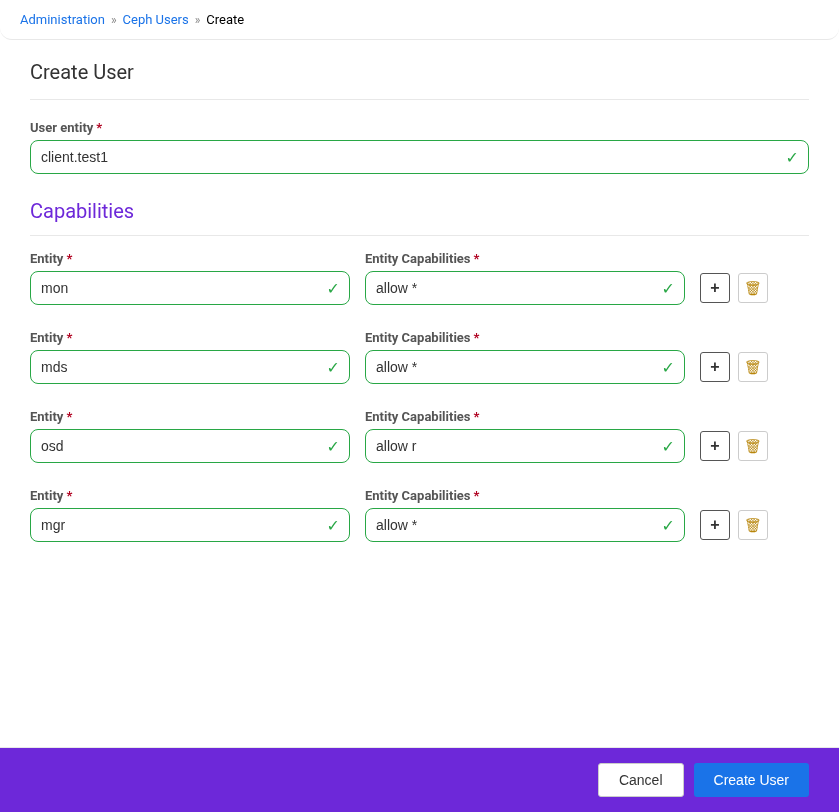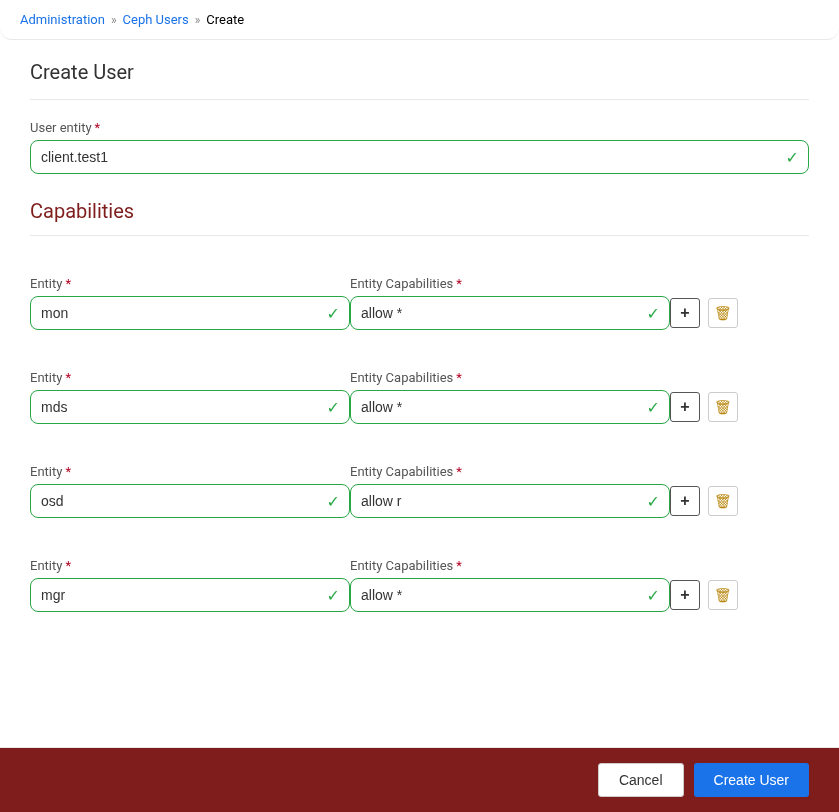--- a/index.html
+++ b/index.html
@@ -82,31 +82,31 @@
       font-size: 16px;
     }
 
     .user-entity-section {
       margin-bottom: 25px;
     }
 
     .capabilities-title {
       font-size: 20px;
       font-weight: 400;
-      color: #7f1d1d;
+      color: #6d28d9;
       margin-bottom: 15px;
       padding-bottom: 12px;
       border-bottom: 1px solid #e8e8e8;
     }
 
     .capability-row {
       display: flex;
       align-items: flex-end;
+      gap: 15px;
       margin-bottom: 25px;
-      margin-top: 40px;
     }
 
     .entity-field {
       flex: 0 0 320px;
     }
 
     .entity-cap-field {
       flex: 0 0 320px;
     }
 
@@ -136,39 +136,39 @@
       font-weight: bold;
     }
 
     .action-btn.delete-btn {
       border-color: #ccc;
       color: #b8860b;
     }
 
     .field-label {
       font-size: 13px;
-      font-weight: 400;
+      font-weight: 700;
       color: #555;
       margin-bottom: 5px;
       display: flex;
       align-items: flex-start;
       gap: 3px;
     }
 
     .field-label .req {
       color: #b00020;
     }
 
     .footer-actions {
       display: flex;
       justify-content: flex-end;
       gap: 10px;
       padding: 15px 30px;
       border-top: 1px solid #e8e8e8;
-      background: #7f1d1d;
+      background: #6d28d9;
     }
 
     .btn-cancel {
       padding: 8px 20px;
       border: 1px solid #ccc;
       border-radius: 3px;
       background: #fff;
       color: #333;
       font-size: 14px;
       cursor: pointer;

